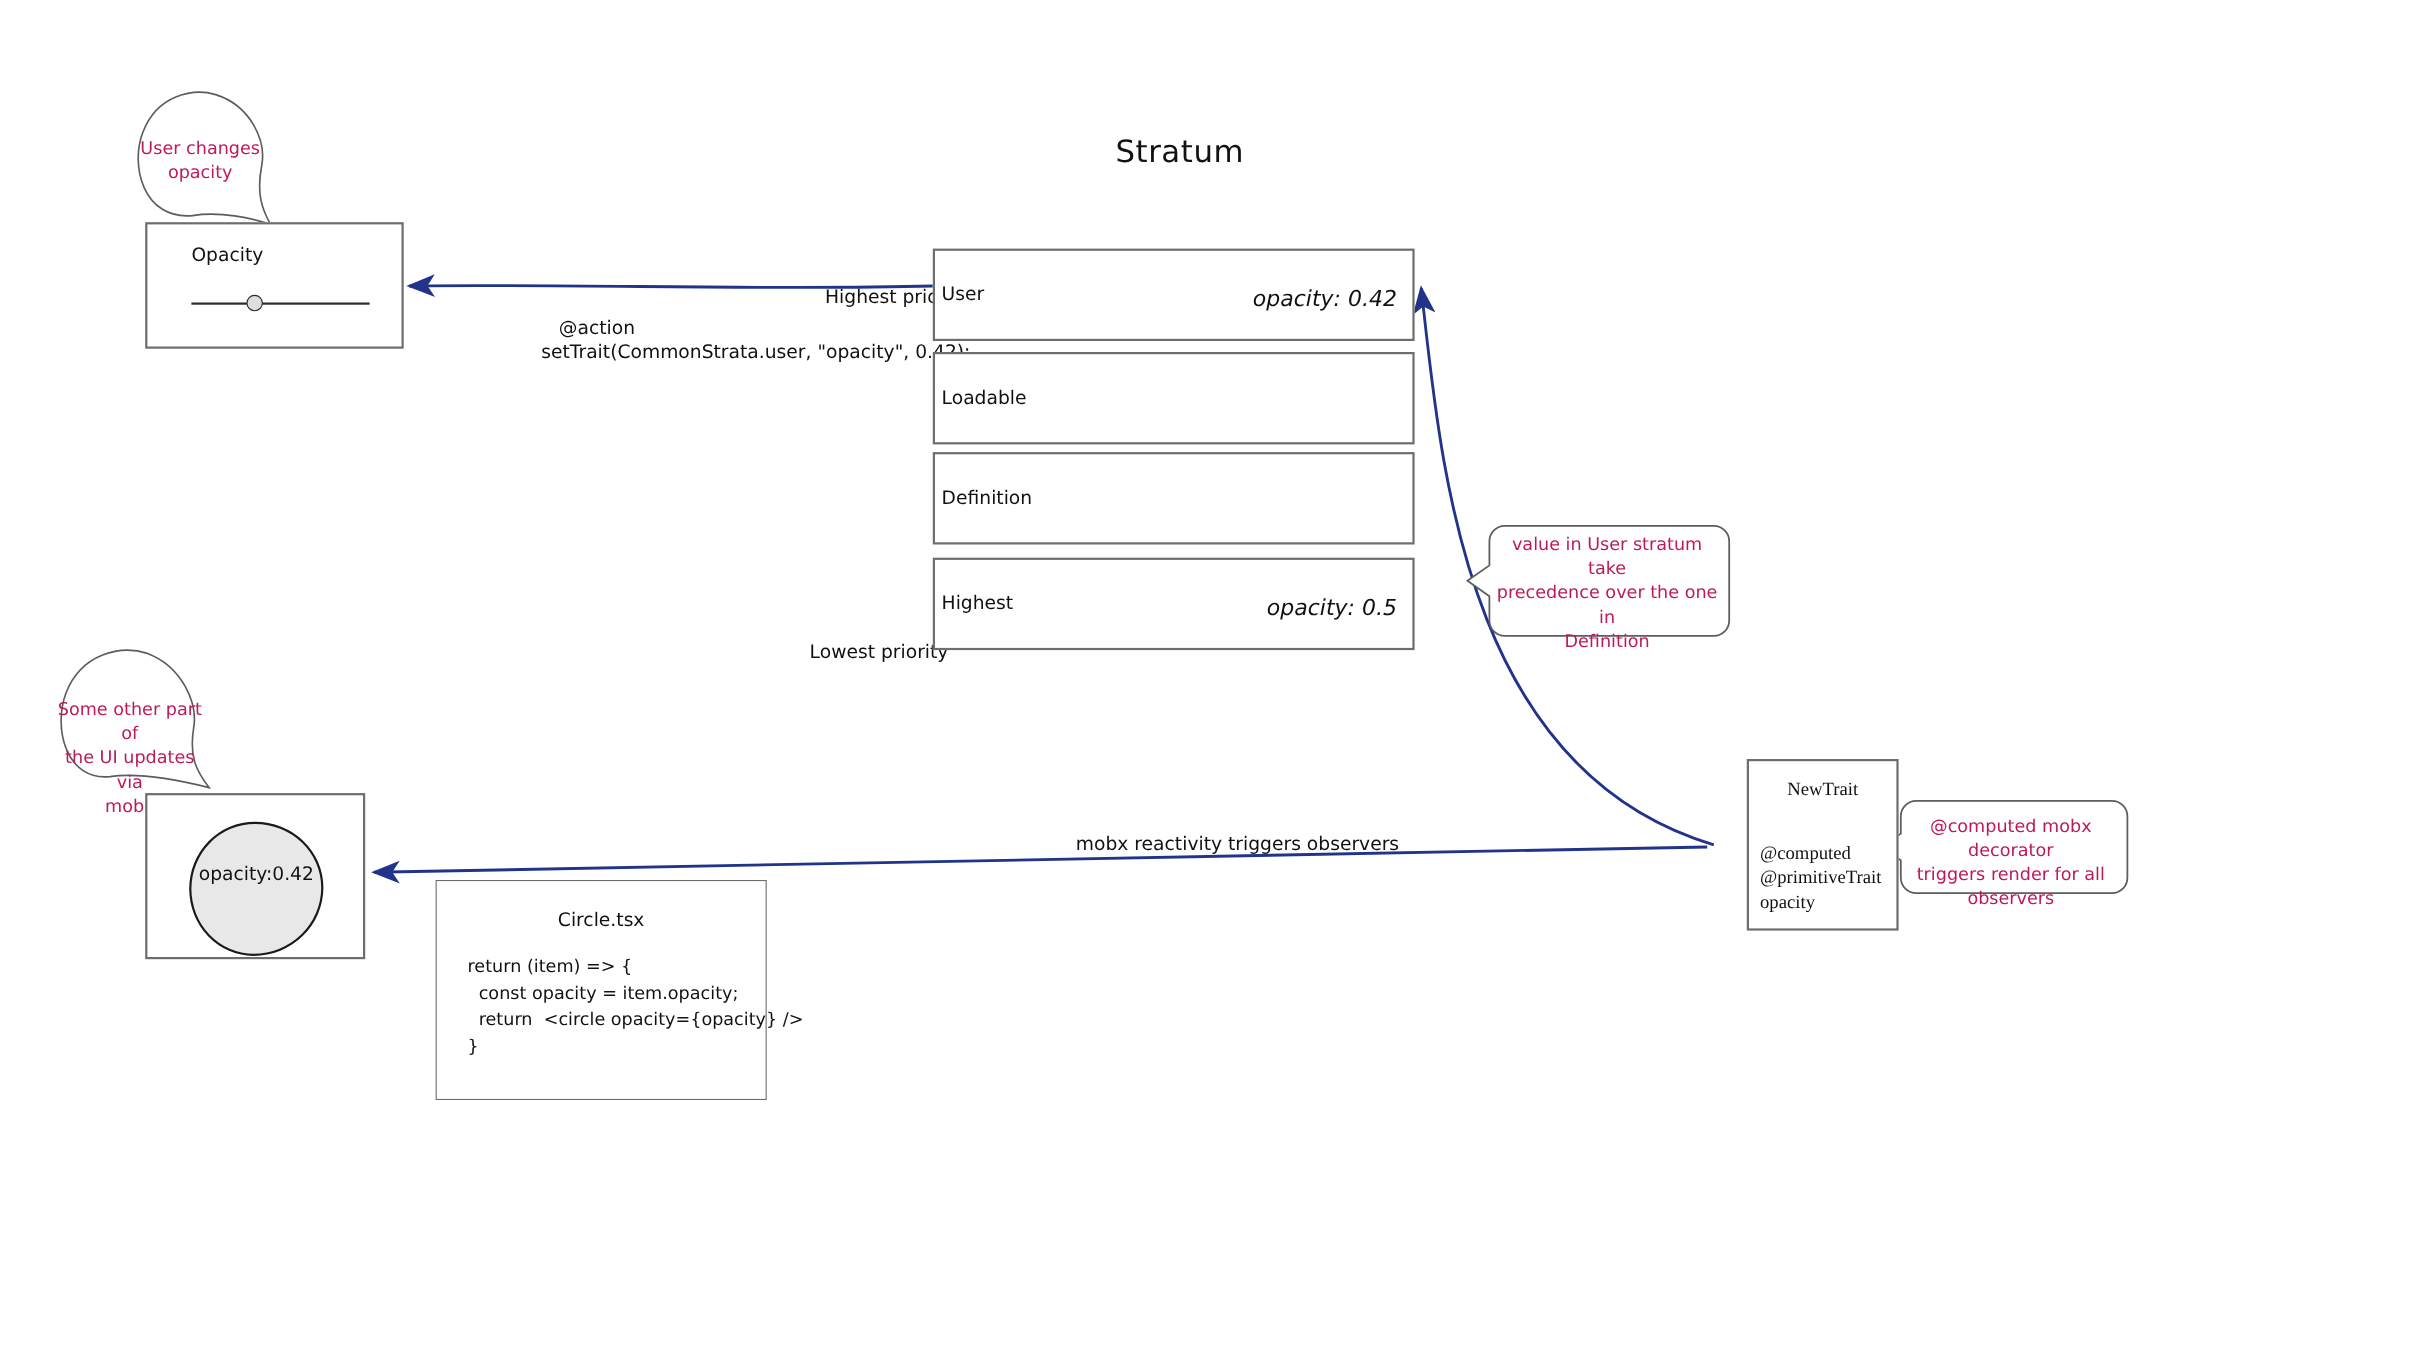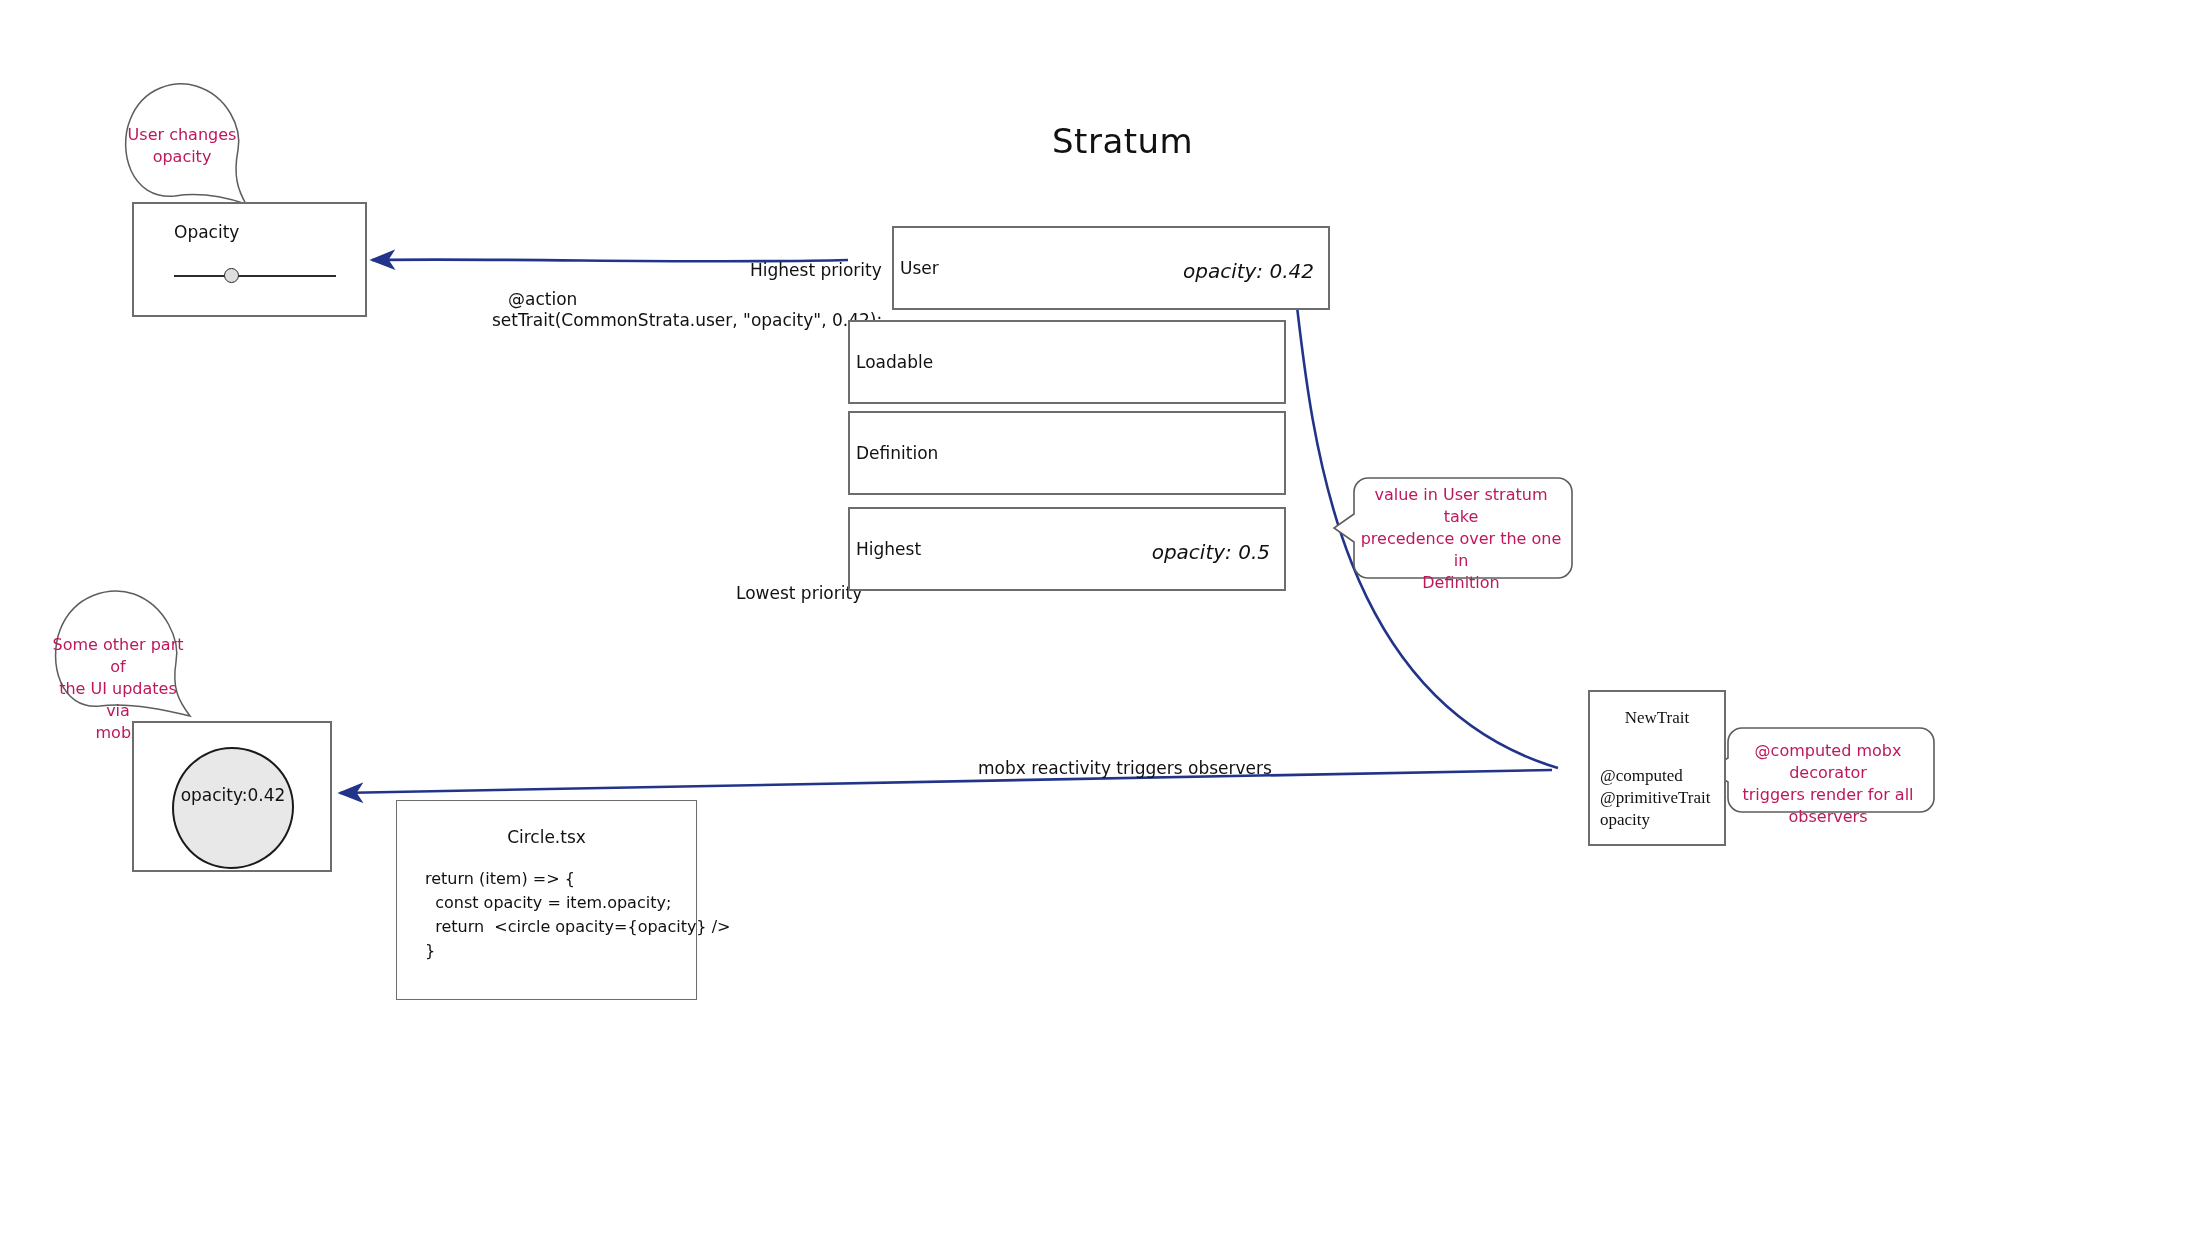--- a/index.html
+++ b/index.html
@@ -23,23 +23,22 @@
   
   .txt {
     position: absolute;
     font-family: "DejaVu Sans", sans-serif;
     font-size: 17px;
     color: #111111;
     line-height: 1.25;
     white-space: pre;
   }
   .title {
-    font-size: 34px;
+    font-size: 28px;
     letter-spacing: 0.5px;
-    margin-left: 38px;
   }
 
   
   .box {
     position: absolute;
     box-sizing: border-box;
     background: #ffffff;
     border: 2px solid #6d6d6d;
   }
   .box.thin { border: 1.6px solid #6d6d6d; }
@@ -214,21 +213,21 @@
       <div class="slider-knob"></div>
     </div>
   </div>
 
   <div class="txt" style="left:508px; top:289px;">@action</div>
   <div class="txt" style="left:492px; top:310px;">setTrait(CommonStrata.user, "opacity", 0.42);</div>
 
   <div class="txt" style="left:750px; top:212px;margin-top:48px;">Highest priority</div>
   <div class="txt" style="left:736px; top:583px;">Lowest priority</div>
 
-  <div class="box" style="left:848px; top:226px; width:438px; height:84px;margin-left:44px;">
+  <div class="box" style="left:848px; top:226px; width:438px; height:84px;">
     <div class="stratum-name">User</div>
     <div class="stratum-value">opacity: 0.42</div>
   </div>
 
   <div class="box" style="left:848px; top:320px; width:438px; height:84px;">
     <div class="stratum-name">Loadable</div>
     <div class="stratum-value"></div>
   </div>
 
   <div class="box" style="left:848px; top:411px; width:438px; height:84px;">

